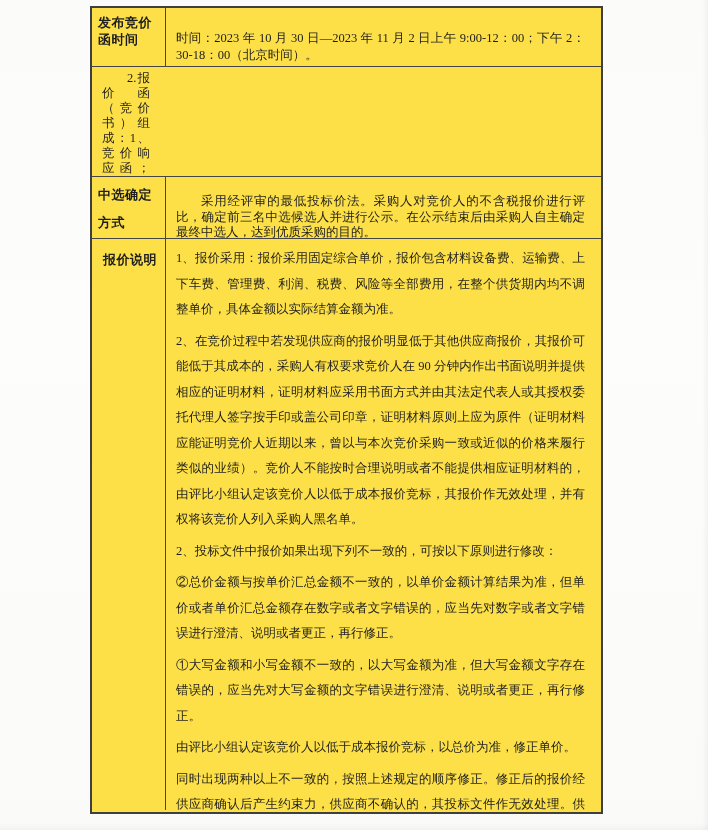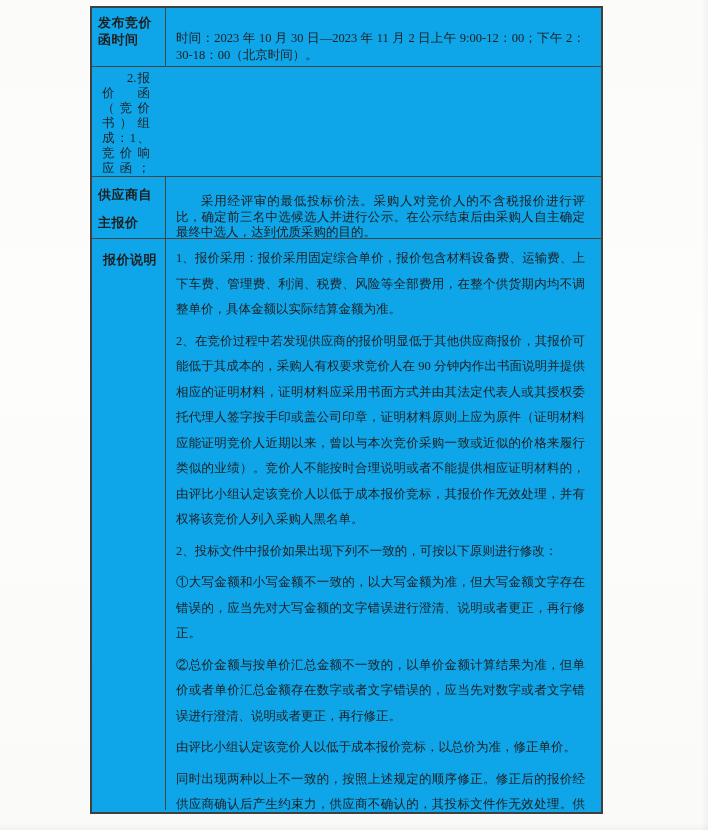--- a/index.html
+++ b/index.html
@@ -9,21 +9,21 @@
     font-family:"Liberation Serif","DejaVu Serif",serif;
     color:#1e1e1e;
     position:relative;
     overflow:hidden;
   }
   .scan-page{position:absolute;inset:0;}
   .info-table{
     position:absolute;left:90px;top:6px;width:513px;height:808px;
     border:2px solid #3f3f3f;
     box-sizing:border-box;
-    background:#0ea5e9;
+    background:#fde047;
   }
   .t-row{
     display:grid;
     grid-template-columns:74px 1fr;
     box-sizing:border-box;
     overflow:hidden;
   }
   .t-row + .t-row{border-top:1.6px solid #454545;}
   .row-1{height:58px;}
   .row-2{height:110px;}
@@ -80,34 +80,34 @@
     </div>
 
     <div class="t-row row-2">
       <div class="content-cell content-2">
         <p class="indent">2.报价函（竞价书）组成：1、竞价响应函；2、报价函及采购清单；3、法定代表人身份证明或授权委托书；4、承诺函；5、竞价单位认为需要提交的其他文件。</p>
 
       </div>
     </div>
 
     <div class="t-row row-3">
-      <div class="label-cell label-wide">供应商自主报价</div>
+      <div class="label-cell label-wide">中选确定方式</div>
       <div class="content-cell content-3">
         <p class="indent">采用经评审的最低投标价法。采购人对竞价人的不含税报价进行评比，确定前三名中选候选人并进行公示。在公示结束后由采购人自主确定最终中选人，达到优质采购的目的。</p>
       </div>
     </div>
 
     <div class="t-row row-4">
       <div class="label-cell label-top4">报价说明</div>
       <div class="content-cell content-4">
         <p>1、报价采用：报价采用固定综合单价，报价包含材料设备费、运输费、上下车费、管理费、利润、税费、风险等全部费用，在整个供货期内均不调整单价，具体金额以实际结算金额为准。</p>
         <p>2、在竞价过程中若发现供应商的报价明显低于其他供应商报价，其报价可能低于其成本的，采购人有权要求竞价人在 90 分钟内作出书面说明并提供相应的证明材料，证明材料应采用书面方式并由其法定代表人或其授权委托代理人签字按手印或盖公司印章，证明材料原则上应为原件（证明材料应能证明竞价人近期以来，曾以与本次竞价采购一致或近似的价格来履行类似的业绩）。竞价人不能按时合理说明或者不能提供相应证明材料的，由评比小组认定该竞价人以低于成本报价竞标，其报价作无效处理，并有权将该竞价人列入采购人黑名单。</p>
         <p>2、投标文件中报价如果出现下列不一致的，可按以下原则进行修改：</p>
+        <p>②总价金额与按单价汇总金额不一致的，以单价金额计算结果为准，但单价或者单价汇总金额存在数字或者文字错误的，应当先对数字或者文字错误进行澄清、说明或者更正，再行修正。</p>
         <p>①大写金额和小写金额不一致的，以大写金额为准，但大写金额文字存在错误的，应当先对大写金额的文字错误进行澄清、说明或者更正，再行修正。</p>
-        <p>②总价金额与按单价汇总金额不一致的，以单价金额计算结果为准，但单价或者单价汇总金额存在数字或者文字错误的，应当先对数字或者文字错误进行澄清、说明或者更正，再行修正。</p>
         <p>由评比小组认定该竞价人以低于成本报价竞标，以总价为准，修正单价。</p>
         <p>同时出现两种以上不一致的，按照上述规定的顺序修正。修正后的报价经供应商确认后产生约束力，供应商不确认的，其投标文件作无效处理。供应商确认采取书面且加盖单位公章或者供应商授权代表签字的方式。</p>
       </div>
     </div>
 
   </div>
 
   <div class="smudge smudge-right"></div>
   <div class="smudge smudge-bottom"></div>
 </div>

